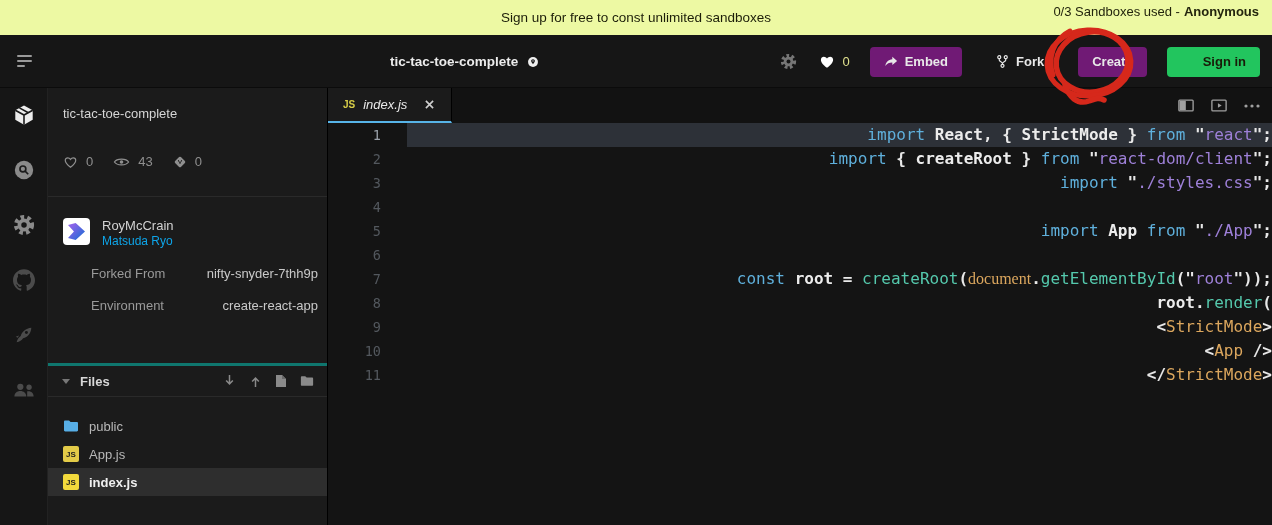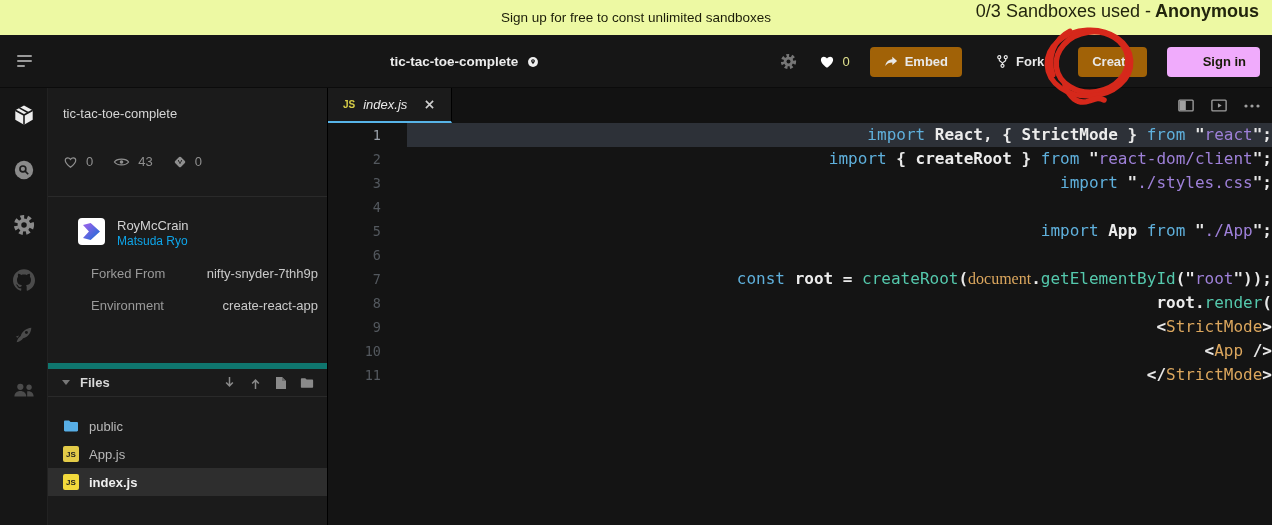--- a/index.html
+++ b/index.html
@@ -4,72 +4,72 @@
 <style>
   * { margin:0; padding:0; box-sizing:border-box; }
   html,body { width:1272px; height:525px; overflow:hidden; background:#141414;
     font-family:"Liberation Sans","DejaVu Sans",sans-serif; }
 
   
   .banner { position:relative; height:35px; background:#EDF9A3; display:flex;
     align-items:center; justify-content:center; }
   .banner-msg { font-size:13.5px; color:#1c1e09; }
   .banner-right { position:absolute; right:13px; top:0; height:23px; display:flex;
-    align-items:center; font-size:18px; color:#23250d; }
+    align-items:center; font-size:13px; color:#23250d; }
   .banner-right b { font-weight:bold; margin-left:4px; }
 
   
   .header { position:relative; height:53px; background:#161616; display:flex;
     align-items:center; border-bottom:1px solid #0b0b0b; }
   .hamburger { width:48px; height:100%; display:flex; flex-direction:column;
     justify-content:center; align-items:center; gap:3px; cursor:pointer; }
   .hamburger i { display:block; height:2px; background:#9a9a9a; border-radius:1px; }
   .hamburger i:nth-child(1){ width:15px; }
   .hamburger i:nth-child(2){ width:15px; }
   .hamburger i:nth-child(3){ width:8px; align-self:flex-start; margin-left:16.5px; }
   .title-group { position:absolute; left:390px; top:0; height:53px; display:flex;
     align-items:center; gap:8px; }
   .title { font-size:13.5px; font-weight:bold; color:#ececec; }
   .header-right { position:absolute; right:12px; top:0; height:53px; display:flex;
     align-items:center; gap:14px; }
   .icon-btn { display:flex; align-items:center; justify-content:center; cursor:pointer; }
   .like-group { display:flex; align-items:center; gap:7px; margin-left:8px; }
   .like-count { font-size:13px; color:#DFE08E; }
   .btn { height:30px; display:flex; align-items:center; gap:7px; padding:0 14px;
-    background:#a16207; border-radius:4px; font-size:13px; font-weight:600;
+    background:#701a75; border-radius:4px; font-size:13px; font-weight:600;
     color:#e8e8e8; cursor:pointer; margin-left:6px; }
   .btn-ghost { background:transparent; }
-  .btn-primary { background:#f0abfc; color:#191b08;padding-left:36px; }
+  .btn-primary { background:#22c55e; color:#191b08;padding-left:36px; }
 
   
   .app-body { display:flex; height:437px; }
 
   
   .rail { width:48px; background:#161616; display:flex; flex-direction:column;
     align-items:center; padding-top:15px; gap:31px; border-right:1px solid #222; }
   .rail-item { width:24px; height:24px; display:flex; align-items:center;
     justify-content:center; cursor:pointer; }
 
   
   .sidebar { width:280px; background:#1b1b1b; border-right:1px solid #000; }
   .section-header { height:34px; display:flex; align-items:center; padding:0 12px 0 14px;
     border-bottom:1px solid #2a2a2a; cursor:pointer; }
   .tri { width:0; height:0; border-left:4px solid transparent; border-right:4px solid transparent;
     border-top:5px solid #777; margin-right:10px; }
   .section-title { font-size:13px; font-weight:bold; color:#d8d8d8; }
-  .files-header { border-top:6px solid #0f766e; }
+  .files-header { border-top:3px solid #0f766e; }
   .fh-actions { margin-left:auto; display:flex; align-items:center; gap:10px; }
   .fh-actions .icon-btn { width:16px; height:16px; }
 
   .info-body { height:275px; padding:18px 9px 0 15px; }
   .sandbox-name { font-size:13px; color:#d6d6d6; }
   .stats { display:flex; align-items:center; gap:20px; margin-top:33px; }
   .stat { display:flex; align-items:center; gap:8px; font-size:13px; color:#8f8f8f; }
   .divider { height:1px; background:#2a2a2a; margin:27px -9px 0 -15px; }
-  .author { display:flex; align-items:flex-start; gap:12px; margin-top:21px; cursor:pointer;margin-left:15px; }
+  .author { display:flex; align-items:flex-start; gap:12px; margin-top:21px; cursor:pointer; }
   .avatar { width:27px; height:27px; background:#fff; border-radius:4px; position:relative;
     overflow:hidden; }
   .avatar i { position:absolute; left:5px; top:5px; width:17px; height:17px;
     background:linear-gradient(135deg,#8a63e8 20%,#2f6bd8 80%);
     clip-path:polygon(0 12%, 45% 0, 100% 50%, 45% 100%, 0 88%, 35% 50%); }
   .author-name { font-size:13px; color:#d2d2d2; line-height:15px; }
   .author-sub { font-size:12px; color:#0ea5e9; line-height:15px; margin-top:1px; }
   .info-row { display:flex; justify-content:space-between; margin-top:17px; font-size:13px; }
   .info-row:first-of-type { margin-top:25px; }
   .info-label { color:#9a9a9a;margin-left:28px; }

